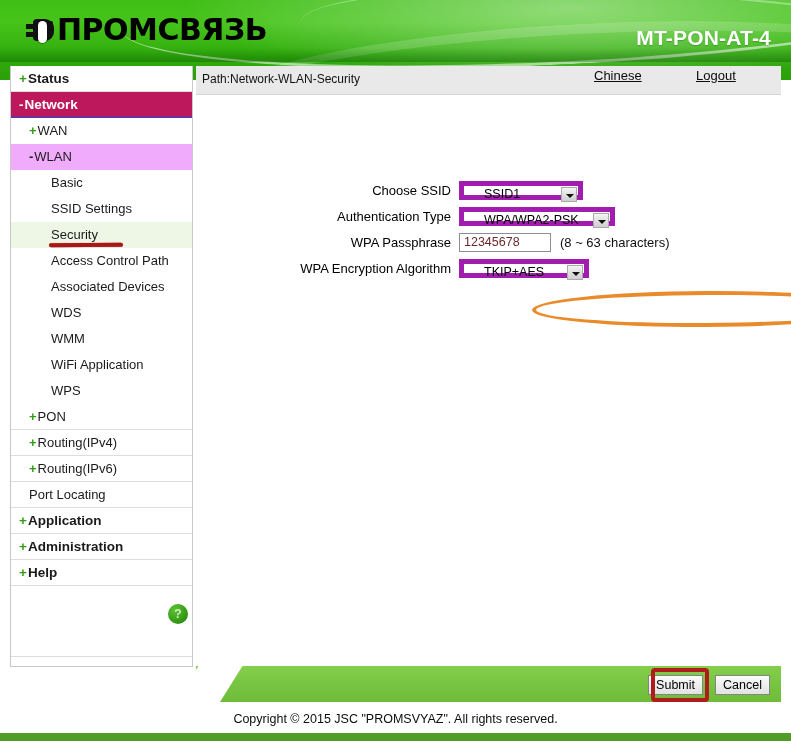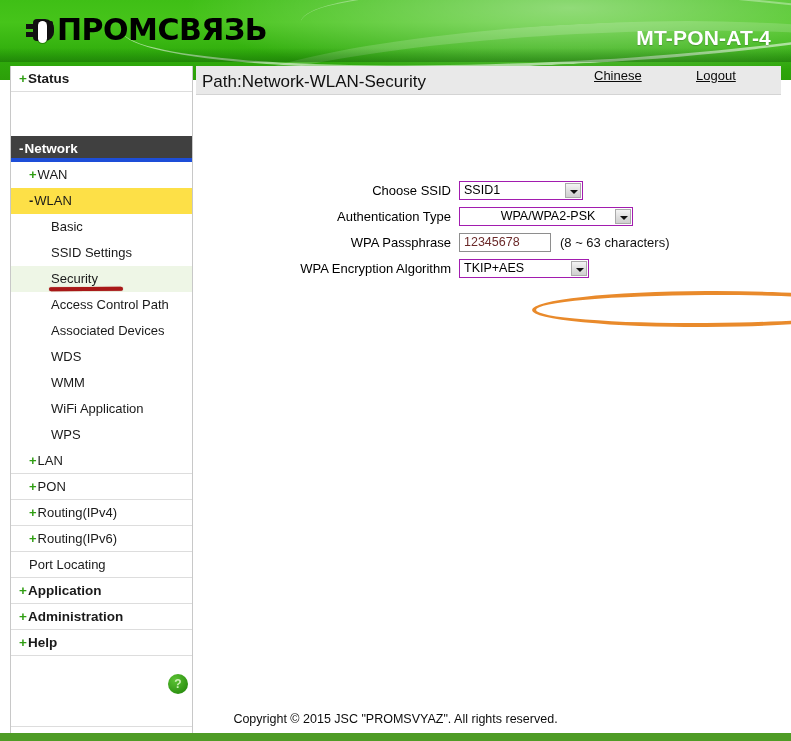--- a/index.html
+++ b/index.html
@@ -151,28 +151,27 @@
   .nav-item.top {
     font-weight: bold;
     font-size: 13.5px;
   }
   .nav-item .sign {
     color: #2f9e12;
     font-weight: bold;
     margin-right: 1px;
   }
   .nav-item.active-dark {
-    background: #404040;
+    background: #be185d;
     color: #ffffff;
-    border-bottom: 4px solid #1d4ed8;
-    margin-top: 44px;
+    border-bottom: 1px solid #1d4ed8;
   }
   .nav-item.active-dark .sign { color: #ffffff; }
   .nav-item.active-mid {
-    background: #fde047;
+    background: #f0abfc;
     border-bottom: 1px solid #b9e2a4;
   }
   .nav-item.active-mid .sign { color: #1a1a1a; }
   .nav-item.active-pale {
     background: #eef6e6;
     border-bottom: 1px solid #eef6e6;
   }
   .nav-item.lvl2 { padding-left: 18px; border-bottom: 1px solid transparent; }
   .nav-item.lvl3 { padding-left: 40px; border-bottom: 1px solid transparent; font-size: 13px; }
   .nav-item.sep { border-bottom: 1px solid #dddddd; }
@@ -222,21 +221,21 @@
   }
   .pathbar {
     position: relative;
     height: 28px;
     background: #e9e9e9;
     border-bottom: 1px solid #d4d4d4;
   }
   .path-text {
     position: absolute;
     left: 6px; top: 6px;
-    font-size: 17px;
+    font-size: 12px;
     color: #111;
   }
   .path-link {
     position: absolute;
     top: 2px;
     font-size: 13px;
     color: #0a0a0a;
     text-decoration: underline;
     cursor: pointer;
   }
@@ -267,47 +266,47 @@
     color: #000000;
     box-sizing: border-box;
     white-space: nowrap;
   }
   .fctl { position: relative; }
 
   .sel {
     position: relative;
     height: 19px;
     box-sizing: border-box;
-    border: 1px solid #a21caf;
+    border: 5px solid #a21caf;
     background: #ffffff;
     font-size: 12.5px;
     color: #000;
     line-height: 17px;
-    padding-left: 4px;
+    padding-left: 20px;
     cursor: pointer;
     white-space: nowrap;
   }
   .sel .arrow-btn {
     position: absolute;
     right: 1px; top: 1px;
     width: 16px; height: 15px;
     background: linear-gradient(180deg, #f4f4f4 0%, #dedede 55%, #cfcfcf 100%);
     border: 1px solid #aaaaaa;
     box-sizing: border-box;
   }
   .sel .arrow-btn:after {
     content: "";
     position: absolute;
     left: 4px; top: 6px;
     border-left: 4px solid transparent;
     border-right: 4px solid transparent;
     border-top: 4px solid #111;
   }
   .sel.w-ssid { width: 124px; }
-  .sel.w-auth { width: 174px; text-align: center; }
+  .sel.w-auth { width: 156px; }
   .sel.w-enc  { width: 130px; }
 
   .txtinput {
     width: 92px;
     height: 19px;
     box-sizing: border-box;
     border: 1px solid #8e8e8e;
     background: #ffffff;
     font-family: "Liberation Sans", sans-serif;
     font-size: 12.5px;
@@ -435,21 +434,20 @@
         <div class="nav-item lvl2 active-mid"><span class="sign">-</span><span>WLAN</span></div>
         <div class="nav-item lvl3 nosep"><span>Basic</span></div>
         <div class="nav-item lvl3 nosep"><span>SSID Settings</span></div>
         <div class="nav-item lvl3 active-pale"><span>Security</span><div class="nav-underline"></div></div>
         <div class="nav-item lvl3 nosep"><span>Access Control Path</span></div>
         <div class="nav-item lvl3 nosep"><span>Associated Devices</span></div>
         <div class="nav-item lvl3 nosep"><span>WDS</span></div>
         <div class="nav-item lvl3 nosep"><span>WMM</span></div>
         <div class="nav-item lvl3 nosep"><span>WiFi Application</span></div>
         <div class="nav-item lvl3 nosep"><span>WPS</span></div>
-        <div class="nav-item lvl2 sep"><span class="sign">+</span><span>LAN</span></div>
         <div class="nav-item lvl2 sep"><span class="sign">+</span><span>PON</span></div>
         <div class="nav-item lvl2 sep"><span class="sign">+</span><span>Routing(IPv4)</span></div>
         <div class="nav-item lvl2 sep"><span class="sign">+</span><span>Routing(IPv6)</span></div>
         <div class="nav-item lvl2 sep"><span>Port Locating</span></div>
         <div class="nav-item top sep"><span class="sign">+</span><span>Application</span></div>
         <div class="nav-item top sep"><span class="sign">+</span><span>Administration</span></div>
         <div class="nav-item top sep"><span class="sign">+</span><span>Help</span></div>
       </div>
     <div class="nav-pad">
       <div class="help-badge">?</div>
@@ -492,17 +490,24 @@
               <div class="sel w-enc"><span>TKIP+AES</span><span class="arrow-btn"></span></div>
             </div>
           </div>
         </div>
       <div class="ellipse-annot"></div>
     </div>
   </div>
 
   <div class="content-divider"></div>
 
+  <div class="footer-green">
+    <div class="footer-slash"></div>
+    <div class="footer-slash2"></div>
+    <div class="btn submit">Submit</div>
+    <div class="btn cancel">Cancel</div>
+    <div class="submit-annot"></div>
+  </div>
 
   <div class="copyright">Copyright © 2015 JSC "PROMSVYAZ". All rights reserved.</div>
   <div class="bottom-bar"></div>
 
 </div>
 
 </body></html>

